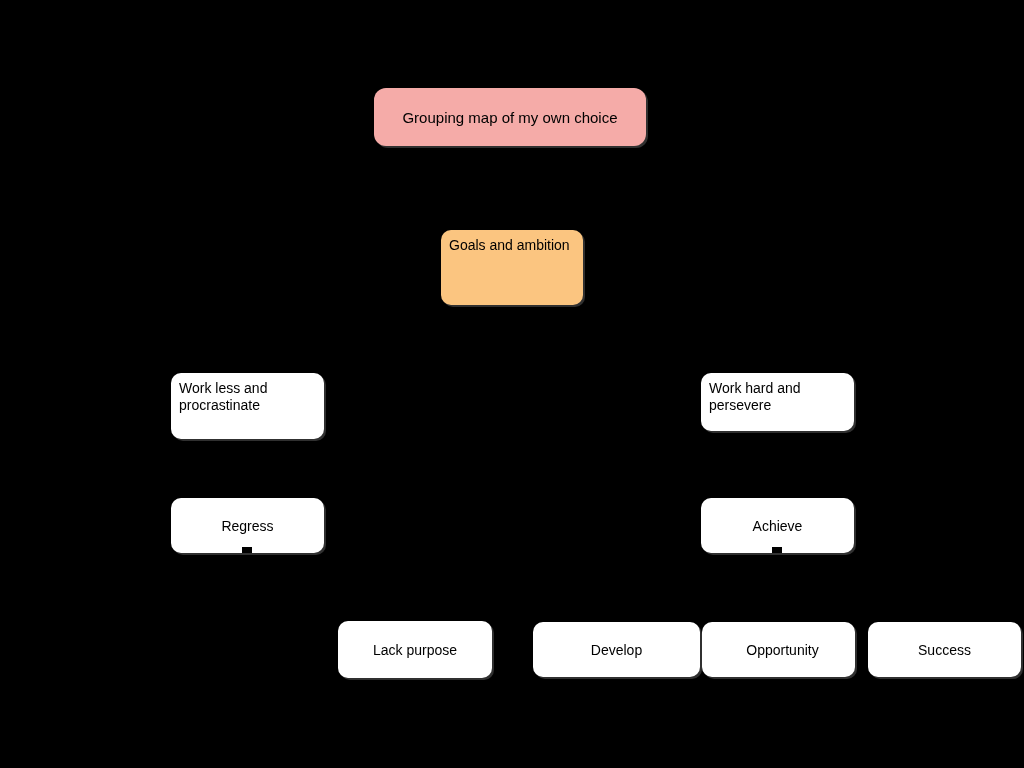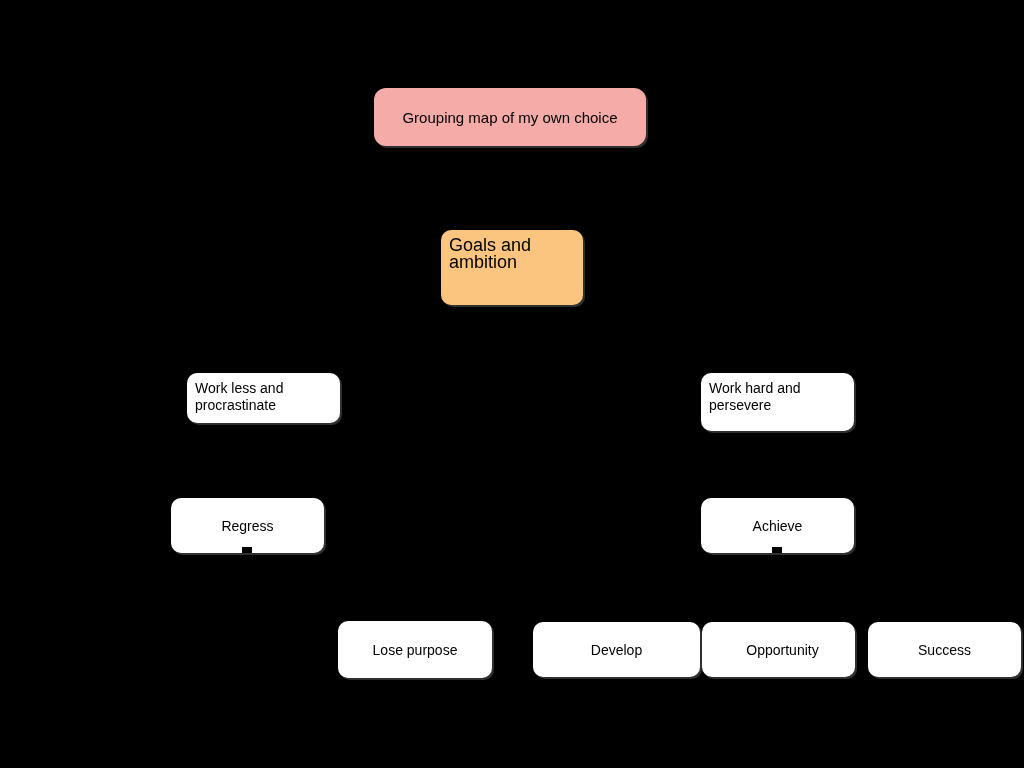--- a/index.html
+++ b/index.html
@@ -35,24 +35,24 @@
   }
   .title-node {
     left: 374px; top: 88px; width: 272px; height: 58px;
     background: #F5ABA8;
     font-size: 15px;
     border-radius: 12px;
   }
   .root-node {
     left: 441px; top: 230px; width: 142px; height: 75px;
     background: #FBC580;
-    font-size: 18px;
+    font-size: 14px;
   }
   .child-node { background: #FFFFFF; font-size: 14px; }
-  .n-work-less   { left: 187px; top: 373px; width: 153px; height: 50px; }
+  .n-work-less   { left: 171px; top: 373px; width: 153px; height: 66px; }
   .n-work-hard   { left: 701px; top: 373px; width: 153px; height: 58px; }
   .n-regress     { left: 171px; top: 498px; width: 153px; height: 55px; }
   .n-achieve     { left: 701px; top: 498px; width: 153px; height: 55px; }
   .n-lack        { left: 3px;   top: 622px; width: 155px; height: 55px; }
   .n-unsuccess   { left: 172px; top: 622px; width: 152px; height: 55px; }
   .n-lose        { left: 338px; top: 621px; width: 154px; height: 57px; }
   .n-develop     { left: 533px; top: 622px; width: 167px; height: 55px; }
   .n-opportunity { left: 702px; top: 622px; width: 153px; height: 55px; padding-left: 8px; }
   .n-success     { left: 868px; top: 622px; width: 153px; height: 55px; }
   .connector-stub {
@@ -75,21 +75,21 @@
   <div class="node topleft child-node n-work-less">Work less and procrastinate</div>
 
   <div class="node center child-node n-regress">Regress</div>
 
   <div class="node topleft child-node n-work-hard">Work hard and persevere</div>
 
   <div class="node center child-node n-achieve">Achieve</div>
 
 
 
-  <div class="node center child-node n-lose">Lose purpose</div>
+  <div class="node center child-node n-lose">Lack purpose</div>
 
   <div class="node center child-node n-develop">Develop</div>
 
   <div class="node center child-node n-opportunity">Opportunity</div>
 
   <div class="node center child-node n-success">Success</div>
 
   <div class="connector-stub stub-regress"></div>
 
   <div class="connector-stub stub-achieve"></div>

